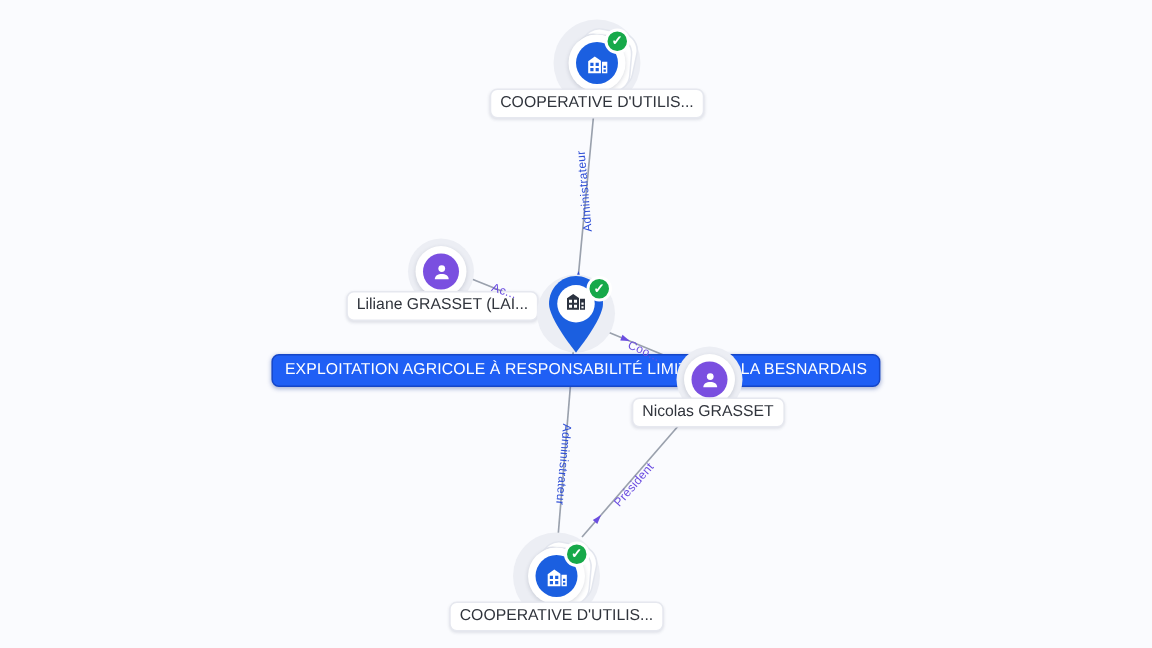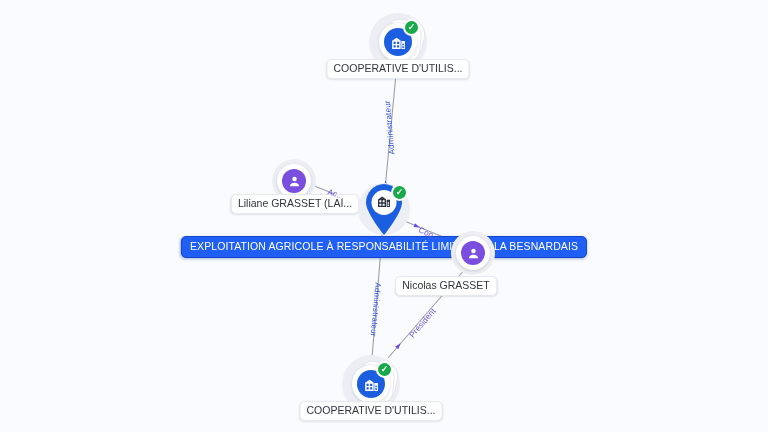--- a/index.html
+++ b/index.html
@@ -141,21 +141,21 @@
         <div class="halo" style="width:44px;height:44px;"></div>
         <div class="disc white" style="width:34px;height:34px;">
           <div class="disc purple" style="width:24px;height:24px;">
             <svg width="15" height="15" viewBox="0 0 24 24">
               <circle cx="12" cy="8" r="3.6" fill="#ffffff"></circle>
               <path fill="#ffffff" d="M4.6 19.4c0-3.6 3.3-5.6 7.4-5.6s7.4 2 7.4 5.6H4.6z"></path>
             </svg>
           </div>
         </div>
       </div>
-      <div class="nlabel" style="left: 446px; top: 265px; margin-top: 11px;">Nicolas GRASSET</div>
+      <div class="nlabel" style="left: 472px; top: 265px;">Nicolas GRASSET</div>
       <div class="node" style="left: 371px; top: 384px; width: 64px; height: 64px;">
         <div class="halo" style="width:58px;height:58px;"></div>
         <div class="stack-card" style="width:36px;height:36px;left:20px;top:10px;transform:rotate(12deg);"></div>
         <div class="stack-card" style="width:36px;height:36px;left:17px;top:13px;transform:rotate(5deg);"></div>
         <div class="disc white" style="width:38px;height:38px;">
           <div class="disc blue" style="width:28px;height:28px;">
             <svg width="17" height="17" viewBox="0 0 24 24">
               <path fill="#ffffff" d="M3 21V9.6l6.2-4.4L15 9.2V21H3zm2-2h3v-3H5v3zm5 0h3v-3h-3v3zM5 14h3v-3H5v3zm5 0h3v-3h-3v3z"></path>
               <path fill="#ffffff" d="M16 21V10h5v11h-5zm1.4-1.4h2.2v-2.2h-2.2v2.2zm0-3.6h2.2v-2.2h-2.2v2.2z"></path>
             </svg>

